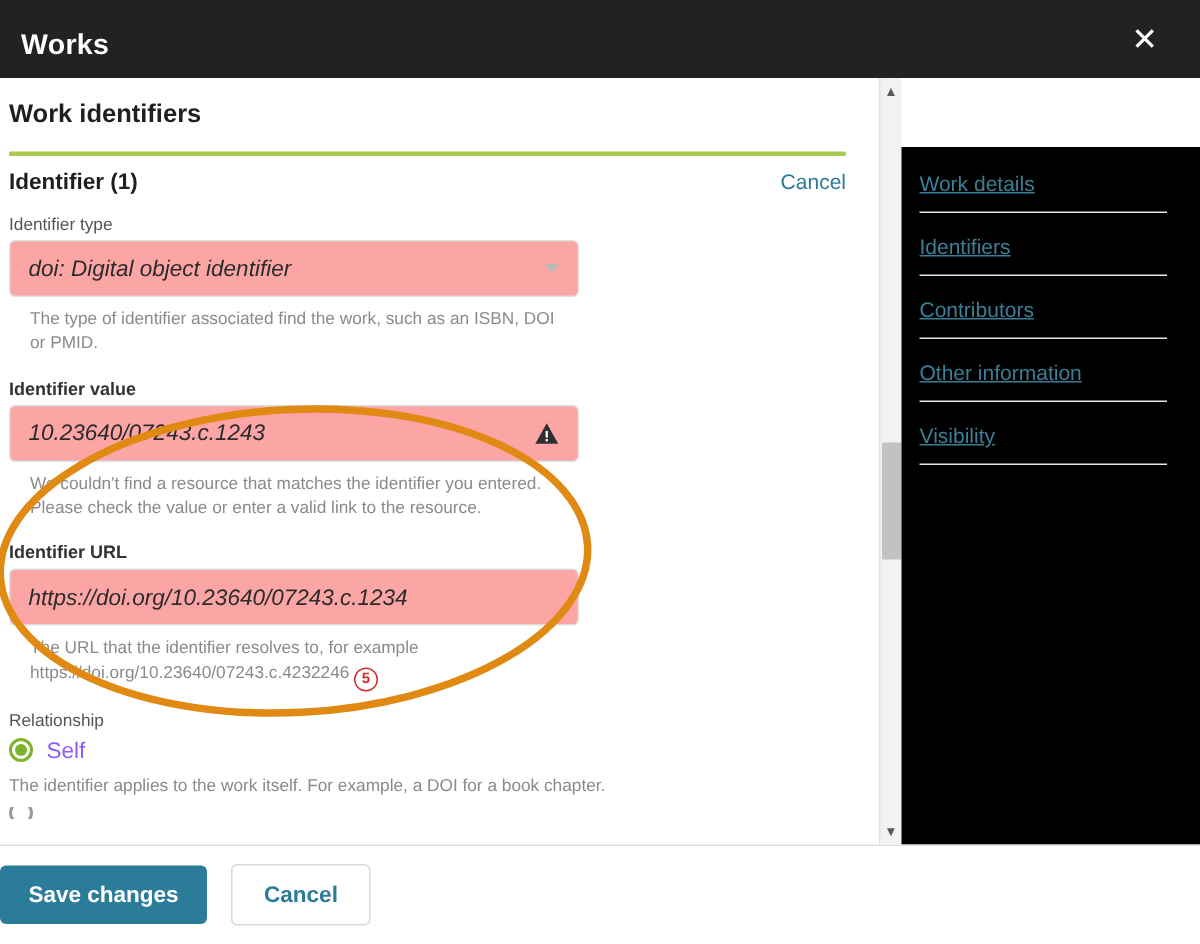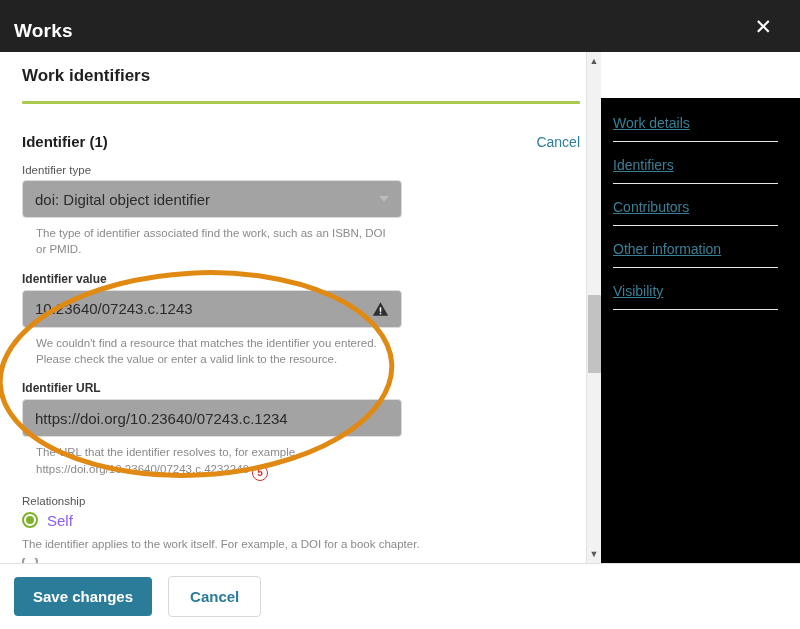--- a/index.html
+++ b/index.html
@@ -56,21 +56,21 @@
   }
 
   
   .form-pane {
     position: absolute;
     top: 0; left: 0;
     width: 586px;
     height: 511px;
     overflow: hidden;
     box-sizing: border-box;
-    padding: 0 22px;
+    padding: 0 6px;
     background: #ffffff;
   }
 
   .section-title {
     font-size: 17px;
     font-weight: bold;
     color: #1f1f1f;
     margin: 14px 0 0 0;
   }
   .green-rule {
@@ -78,21 +78,21 @@
     height: 3px;
     width: 558px;
     background: #a9ca4e;
     border-radius: 1px;
   }
 
   .ident-row {
     display: flex;
     align-items: baseline;
     justify-content: space-between;
-    margin-top: 29px;
+    margin-top: 9px;
     width: 558px;
   }
   .ident-heading {
     font-size: 15px;
     font-weight: bold;
     color: #1f1f1f;
   }
   .cancel-link {
     font-size: 14px;
     color: #2b7c99;
@@ -111,26 +111,27 @@
     color: #333333;
     font-size: 12px;
   }
 
   .select-box, .input-box {
     box-sizing: border-box;
     width: 380px;
     height: 38px;
     border: 1px solid #dddddd;
     border-radius: 4px;
-    background: #a3a3a3;
+    background: #fca5a5;
     display: flex;
     align-items: center;
     padding: 0 12px;
     font-size: 15px;
     color: #2b2b2b;
+    font-style: italic;
   }
   .select-box { justify-content: space-between; }
   .caret {
     width: 0; height: 0;
     border-left: 5px solid transparent;
     border-right: 5px solid transparent;
     border-top: 6px solid #bbbbbb;
   }
   .input-box.with-icon { justify-content: space-between; }
 
@@ -250,21 +251,20 @@
   
   .footer {
     position: absolute;
     bottom: 0; left: 0;
     width: 800px;
     height: 66px;
     background: #ffffff;
     border-top: 1px solid #e0e0e0;
     display: flex;
     align-items: center;
-    padding-left: 14px;
     gap: 16px;
     box-sizing: border-box;
   }
   .btn-primary {
     background: #2b7c99;
     color: #ffffff;
     font-size: 15px;
     font-weight: bold;
     border: none;
     border-radius: 4px;

